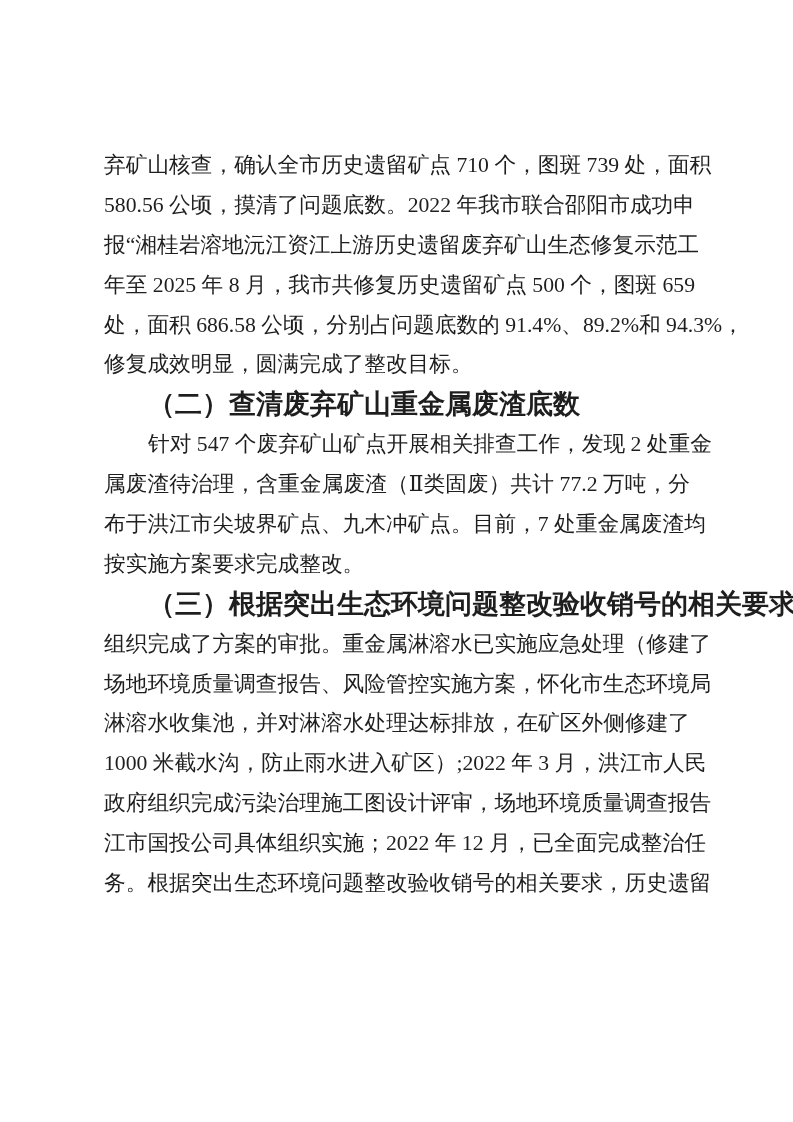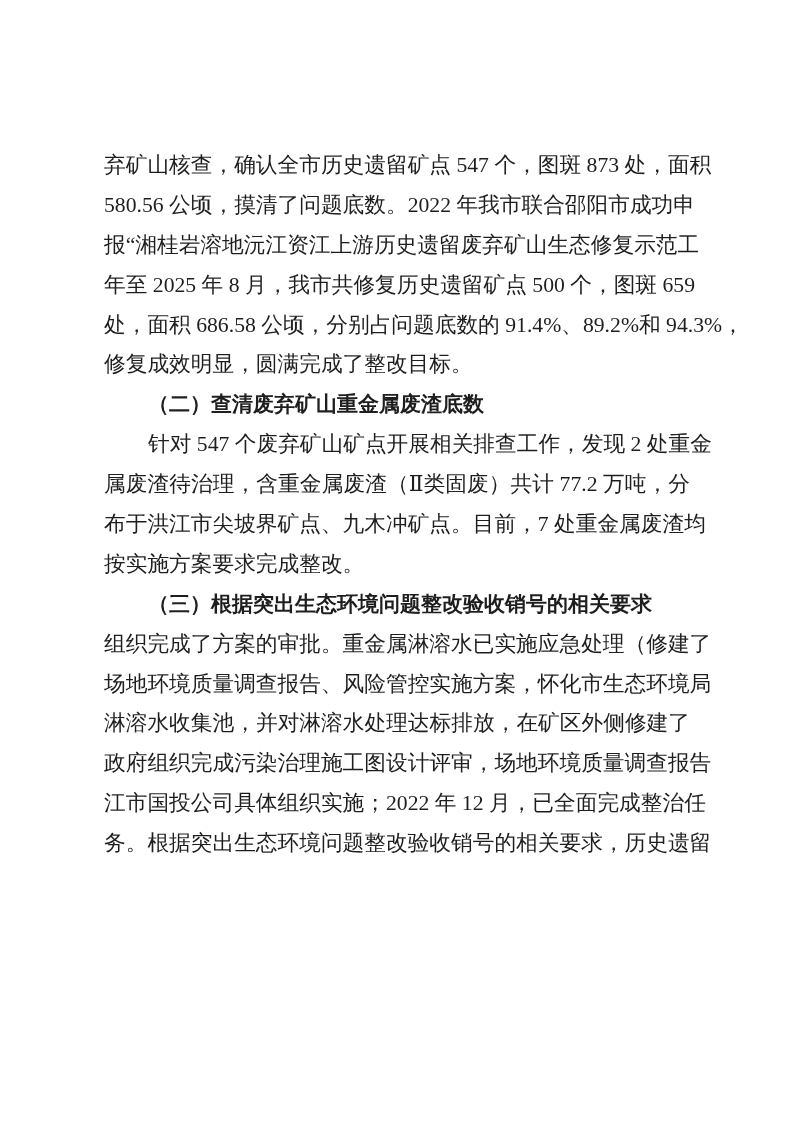--- a/index.html
+++ b/index.html
@@ -32,32 +32,32 @@
   
   .line.fill {
     text-align-last: justify;
   }
   
   .line.indent {
     text-indent: 44px;
   }
   .line.heading {
     font-weight: 700;
-    font-size: 21px;
+    font-size: 27px;
     text-align-last: left;
   }
 </style>
 </head>
 <body>
 
 <div class="page">
   <div class="text-block">
 
     <div>
-      <div class="line fill">弃矿山核查，确认全市历史遗留矿点 547 个，图斑 873 处，面积</div>
+      <div class="line fill">弃矿山核查，确认全市历史遗留矿点 710 个，图斑 739 处，面积</div>
       <div class="line fill">580.56 公顷，摸清了问题底数。2022 年我市联合邵阳市成功申</div>
       <div class="line fill">报“湘桂岩溶地沅江资江上游历史遗留废弃矿山生态修复示范工</div>
       <div class="line fill">年至 2025 年 8 月，我市共修复历史遗留矿点 500 个，图斑 659</div>
       <div class="line fill">处，面积 686.58 公顷，分别占问题底数的 91.4%、89.2%和 94.3%，</div>
       <div class="line">修复成效明显，圆满完成了整改目标。</div>
     </div>
 
     <div>
       <div class="line heading indent">（二）查清废弃矿山重金属废渣底数</div>
     </div>
@@ -70,19 +70,20 @@
     </div>
 
     <div>
       <div class="line heading indent">（三）根据突出生态环境问题整改验收销号的相关要求</div>
     </div>
 
     <div>
       <div class="line fill">组织完成了方案的审批。重金属淋溶水已实施应急处理（修建了</div>
       <div class="line fill">场地环境质量调查报告、风险管控实施方案，怀化市生态环境局</div>
       <div class="line fill">淋溶水收集池，并对淋溶水处理达标排放，在矿区外侧修建了</div>
+      <div class="line fill">1000 米截水沟，防止雨水进入矿区）;2022 年 3 月，洪江市人民</div>
       <div class="line fill">政府组织完成污染治理施工图设计评审，场地环境质量调查报告</div>
       <div class="line fill">江市国投公司具体组织实施；2022 年 12 月，已全面完成整治任</div>
       <div class="line fill">务。根据突出生态环境问题整改验收销号的相关要求，历史遗留</div>
     </div>
 
   </div>
 </div>
 
 </body></html>

